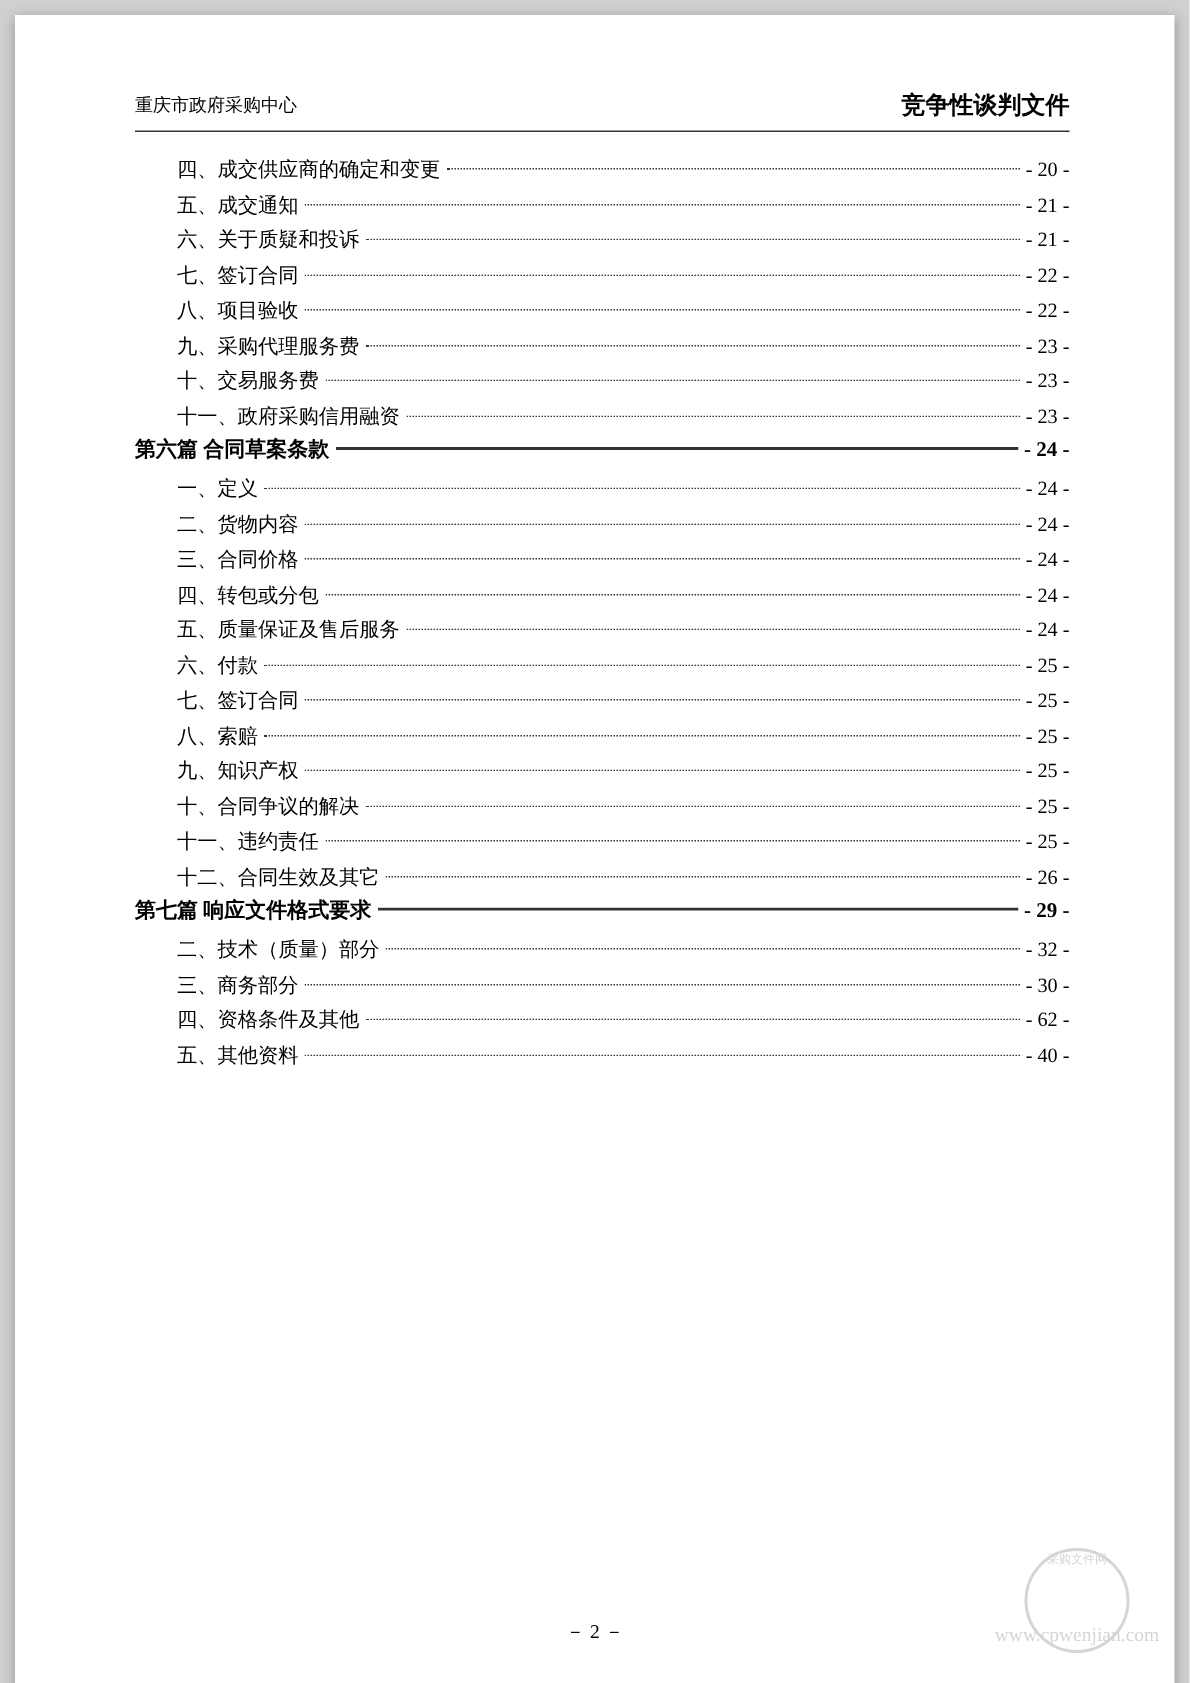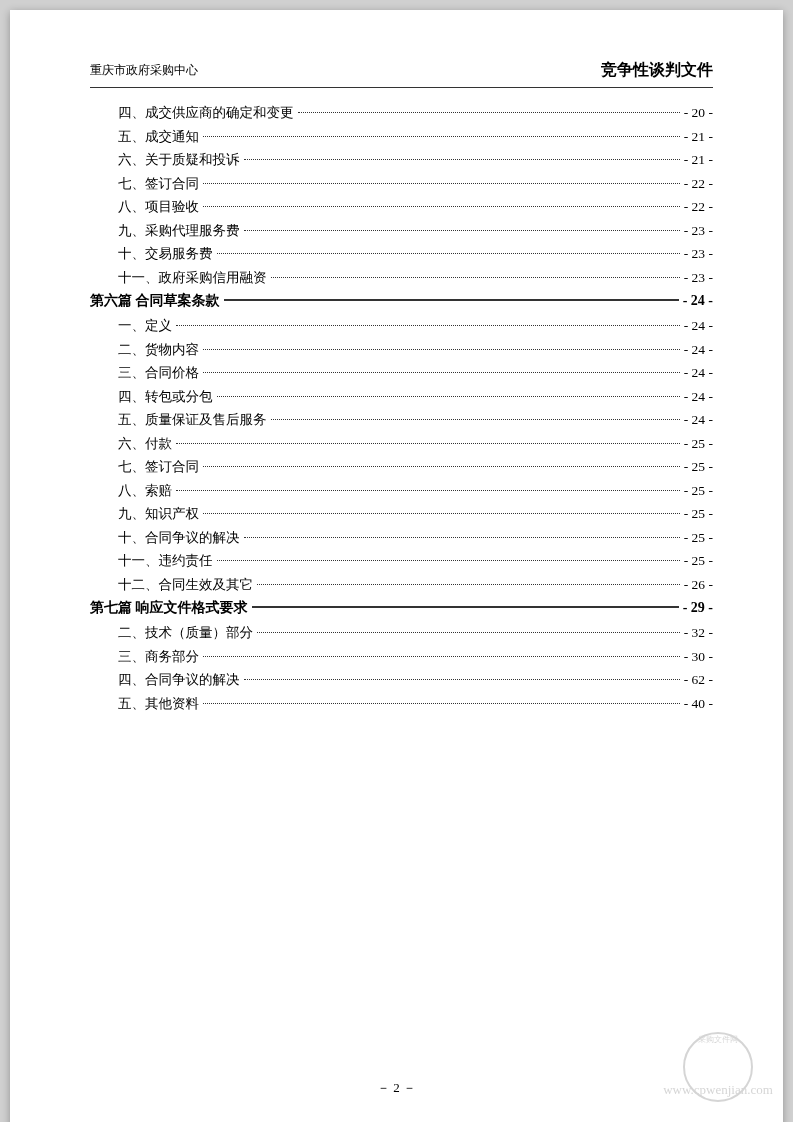--- a/index.html
+++ b/index.html
@@ -259,21 +259,21 @@
         <span class="toc-label">二、技术（质量）部分</span>
         <span class="toc-dots"></span>
         <span class="toc-page">- 32 -</span>
       </div>
       <div class="toc-item sub-item">
         <span class="toc-label">三、商务部分</span>
         <span class="toc-dots"></span>
         <span class="toc-page">- 30 -</span>
       </div>
       <div class="toc-item sub-item">
-        <span class="toc-label">四、合同争议的解决</span>
+        <span class="toc-label">四、资格条件及其他</span>
         <span class="toc-dots"></span>
         <span class="toc-page">- 62 -</span>
       </div>
       <div class="toc-item sub-item">
         <span class="toc-label">五、其他资料</span>
         <span class="toc-dots"></span>
         <span class="toc-page">- 40 -</span>
       </div>
     </div>
 

